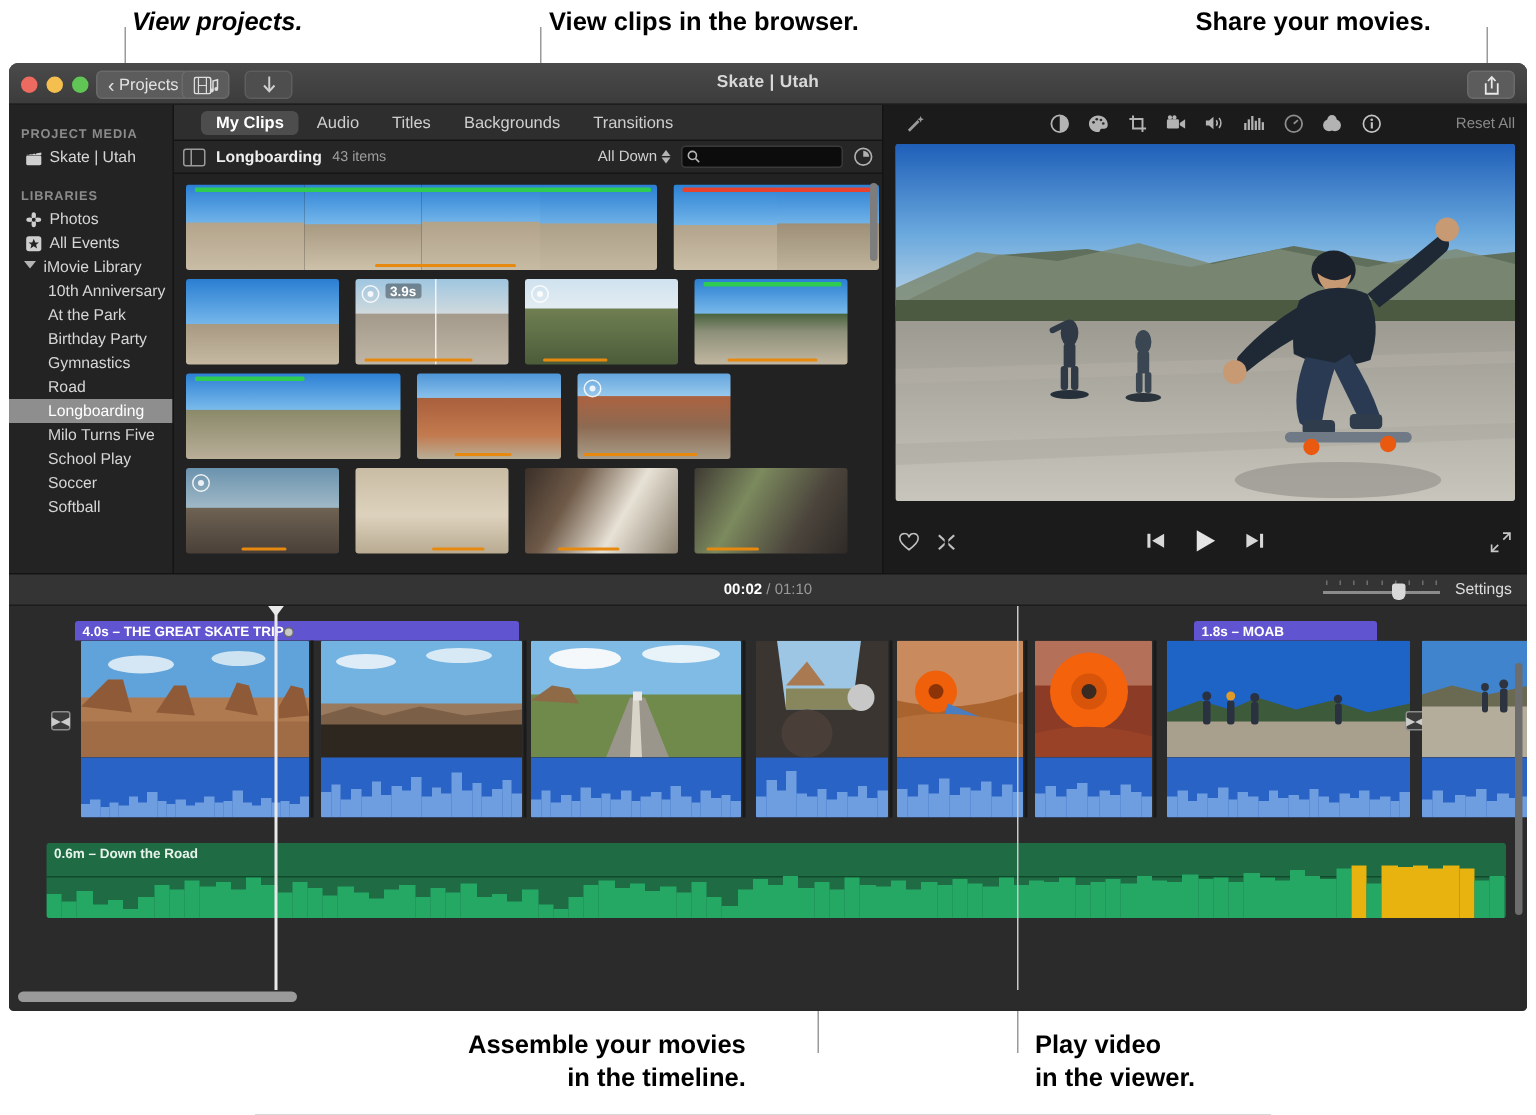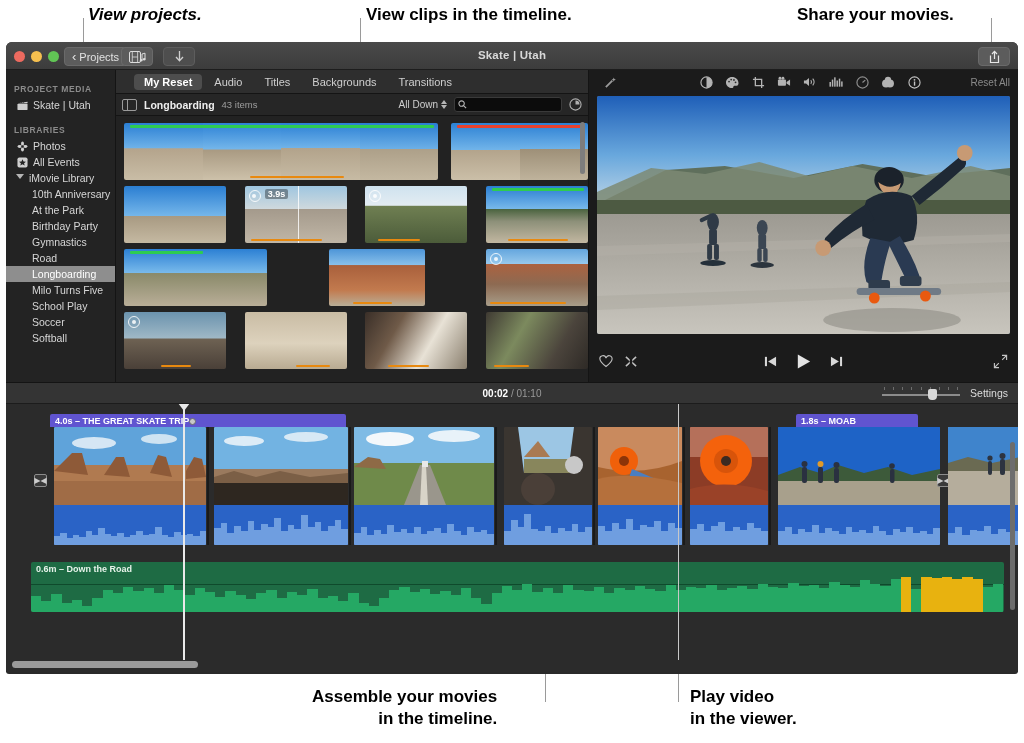--- a/index.html
+++ b/index.html
@@ -101,21 +101,21 @@
   #lib-count { font-size: 9.5px; color: #9e9e9e; }
   .spacer { flex: 1; }
   #allclips { font-size: 10px; color: #cfcfcf; display:flex; align-items:center; gap:3px; }
   .stepper { display:flex; flex-direction:column; gap:1px; }
   .stepper i { width:0;height:0;border-left:3px solid transparent;border-right:3px solid transparent; display:block;}
   .stepper i.up { border-bottom:4px solid #b5b5b5; }
   .stepper i.dn { border-top:4px solid #b5b5b5; }
   #searchbox { width: 108px; height: 15px; background: #0c0c0c; border:1px solid #3a3a3a; border-radius: 3px; display:flex; align-items:center; padding-left:3px; gap:3px; }
   #searchbox input { background:transparent; border:0; outline:0; color:#ddd; font-size:10px; width: 86px; font-family:"Liberation Sans",sans-serif; }
   #clip-grid { position:absolute; left:0; top:47px; right:0; bottom:0; padding: 6px 0 0 8px; overflow:hidden; }
-  .crow { display:flex; gap: 11px; margin-bottom: 6px; justify-content: space-between; }
+  .crow { display:flex; gap: 11px; margin-bottom: 6px; }
   .clip { position: relative; height: 57px; border-radius: 2px; overflow:hidden; }
   .filmstrip { position:absolute; inset:0; display:flex; }
   .fs-seg { flex:1; position:relative; overflow:hidden; }
   .bar-top { position:absolute; left:6px; right:4px; top:2px; height:2.5px; border-radius:1px; }
   .bar-bot { position:absolute; left:8%; width: 45%; bottom:2px; height:2.5px; background:#e8890f; border-radius:1px; }
   .badge-fav { position:absolute; left:4px; top:4px; width:12px; height:12px; border:1.5px solid rgba(255,255,255,.85); border-radius:50%; }
   .badge-fav:after { content:''; position:absolute; left:2.5px; top:2.5px; width:4px; height:4px; border-radius:50%; background:rgba(255,255,255,.85);}
   .badge-dur { position:absolute; left:20px; top:3px; font-size:9px; color:#fff; background:rgba(0,0,0,.35); padding:0 3px; border-radius:2px; font-weight:bold;}
   .playhead-v { position:absolute; top:0; bottom:0; width:1px; background:rgba(255,255,255,.8); }
   #browser-scroll { position:absolute; right:3px; top:52px; width:5px; height:52px; background:#7d7d7d; border-radius:3px; }
@@ -169,21 +169,21 @@
 
   .playhead { position:absolute; top:0; bottom:0; width:1.5px; background:#e9e9e9; z-index:9; }
   .playhead .cap { position:absolute; top:-1px; left:-5px; width:0; height:0; border-left:6px solid transparent; border-right:6px solid transparent; border-top:8px solid #e9e9e9;}
 </style>
 </head>
 <body>
 
 <div id="root">
 
   <div class="callout" style="left:88px;  top:4px;font-style:italic;">View projects.</div>
-  <div class="callout" style="left:366px; top:4px;">View clips in the timeline.</div>
+  <div class="callout" style="left:366px; top:4px;">View clips in the browser.</div>
   <div class="callout" style="left:312px; top:686px; text-align:right;">Assemble your movies
 in the timeline.</div>
   <div class="callout" style="left:797px; top:4px;">Share your movies.</div>
   <div class="callout" style="left:690px; top:686px;">Play video
 in the viewer.</div>
 
   <div class="leader" style="left:83px;  top:18px; height:34px;"></div>
   <div class="leader" style="left:360px; top:18px; height:62px;"></div>
   <div class="leader" style="left:991px; top:18px; height:28px;"></div>
   <div class="leader" style="left:545px; top:672px; height:30px;"></div>
@@ -300,21 +300,21 @@
             <span>Soccer</span>
           </div>
         <div class="sb-item indent">
             <span>Softball</span>
           </div>
       </div>
 
       <div id="browser">
 
         <div id="tabbar">
-          <div class="tab active">My Reset</div>
+          <div class="tab active">My Clips</div>
           <div class="tab">Audio</div>
           <div class="tab">Titles</div>
           <div class="tab">Backgrounds</div>
           <div class="tab">Transitions</div>
         </div>
 
         <div id="browser-bar">
           <div id="side-toggle"></div>
           <span id="lib-name">Longboarding</span>
           <span id="lib-count">43 items</span>

